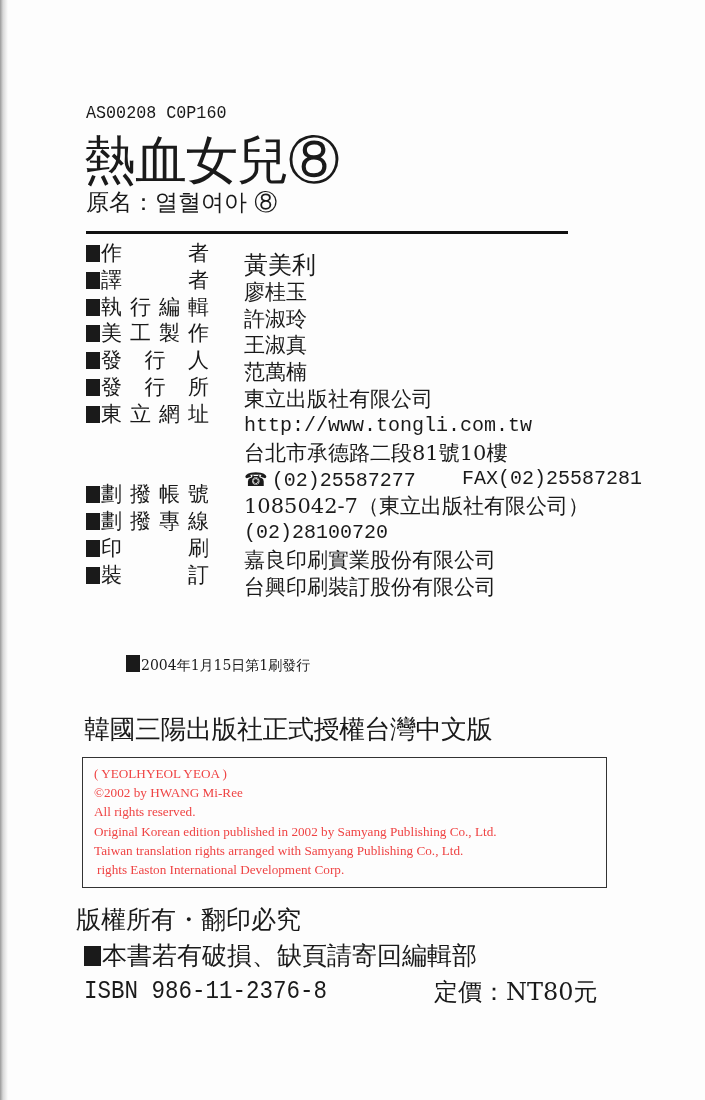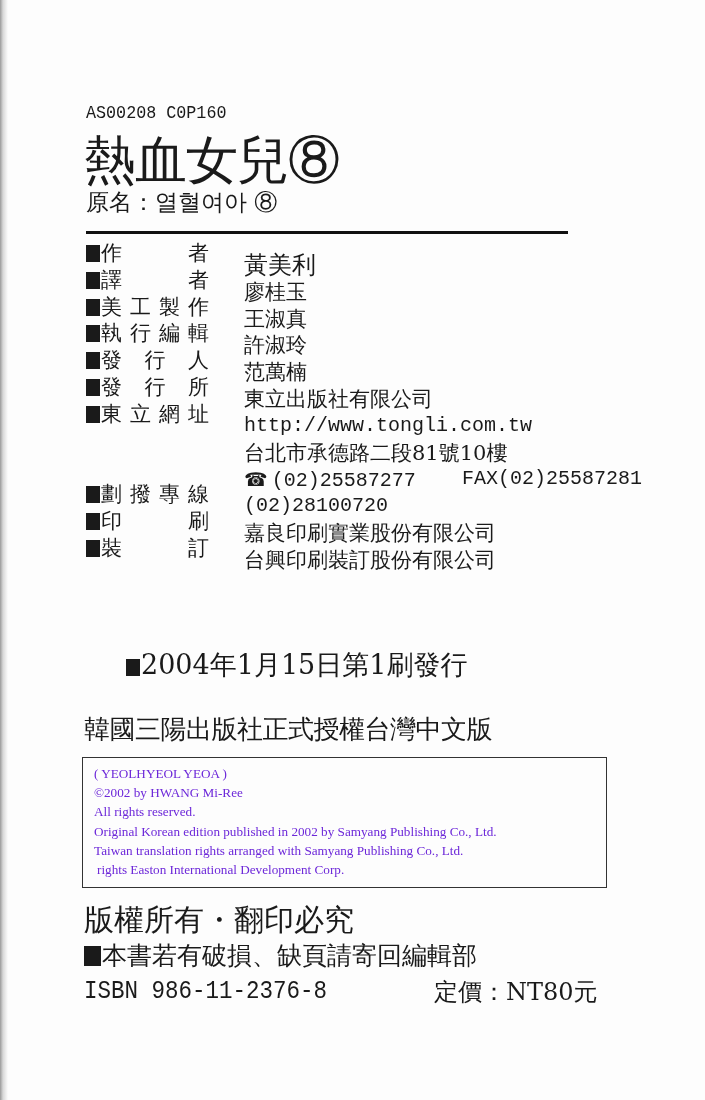--- a/index.html
+++ b/index.html
@@ -85,48 +85,48 @@
       font-size: 20px;
     }
     .phone-icon {
       display: inline-block;
       font-size: 19px;
       margin-right: 4px;
     }
     .date-row {
       position: absolute;
       left: 86px; top: 652px;
-      font-size: 27px;
+      font-size: 14px;
       line-height: 26px;
       padding-left: 40px;
     }
     .license {
       position: absolute;
       left: 84px; top: 712px;
       font-size: 26px;
       line-height: 34px;
       letter-spacing: -0.5px;
     }
     .rights-box {
       position: absolute;
       left: 82px; top: 757px;
       width: 525px; height: 131px;
       border: 1.6px solid #333;
       box-sizing: border-box;
       padding: 6px 0 0 11px;
       font-family: "Liberation Serif", "DejaVu Serif", serif;
       font-size: 13.2px;
       line-height: 19.2px;
-      color: #6d28d9;
+      color: #ef4444;
     }
     .rights-box div { white-space: nowrap; }
     .copyright-line {
       position: absolute;
-      left: 84px; top: 904px;
-      font-size: 30px;
+      left: 76px; top: 904px;
+      font-size: 25px;
       line-height: 32px;
     }
     .notice-line {
       position: absolute;
       left: 84px; top: 940px;
       font-size: 25px;
       line-height: 32px;
     }
     .notice-line .bullet {
       width: 17px; height: 20px; vertical-align: -2px;
@@ -160,26 +160,26 @@
 <div class="credits">
   <div class="row">
     <span class="bullet"></span><span class="label">作　者</span>
     <span class="value" style="font-size:24px;">黃美利</span>
   </div>
   <div class="row">
     <span class="bullet"></span><span class="label">譯　者</span>
     <span class="value">廖桂玉</span>
   </div>
   <div class="row">
+    <span class="bullet"></span><span class="label">執行編輯</span>
+    <span class="value">許淑玲</span>
+  </div>
+  <div class="row">
     <span class="bullet"></span><span class="label">美工製作</span>
     <span class="value">王淑真</span>
-  </div>
-  <div class="row">
-    <span class="bullet"></span><span class="label">執行編輯</span>
-    <span class="value">許淑玲</span>
   </div>
   <div class="row">
     <span class="bullet"></span><span class="label">發行人</span>
     <span class="value">范萬楠</span>
   </div>
   <div class="row">
     <span class="bullet"></span><span class="label">發行所</span>
     <span class="value">東立出版社有限公司</span>
   </div>
   <div class="row">
@@ -187,20 +187,24 @@
     <span class="value mono">http://www.tongli.com.tw</span>
   </div>
   <div class="row">
     <span class="value">台北市承德路二段81號10樓</span>
   </div>
   <div class="row">
     <span class="value">
       <span class="phone-icon">☎</span><span class="mono">(02)25587277</span>
     </span>
     <span class="value mono" style="left:376px;">FAX(02)25587281</span>
+  </div>
+  <div class="row">
+    <span class="bullet"></span><span class="label">劃撥帳號</span>
+    <span class="value">1085042-7（東立出版社有限公司）</span>
   </div>
   <div class="row">
     <span class="bullet"></span><span class="label">劃撥專線</span>
     <span class="value mono">(02)28100720</span>
   </div>
   <div class="row">
     <span class="bullet"></span><span class="label">印　刷</span>
     <span class="value">嘉良印刷實業股份有限公司</span>
   </div>
   <div class="row">

